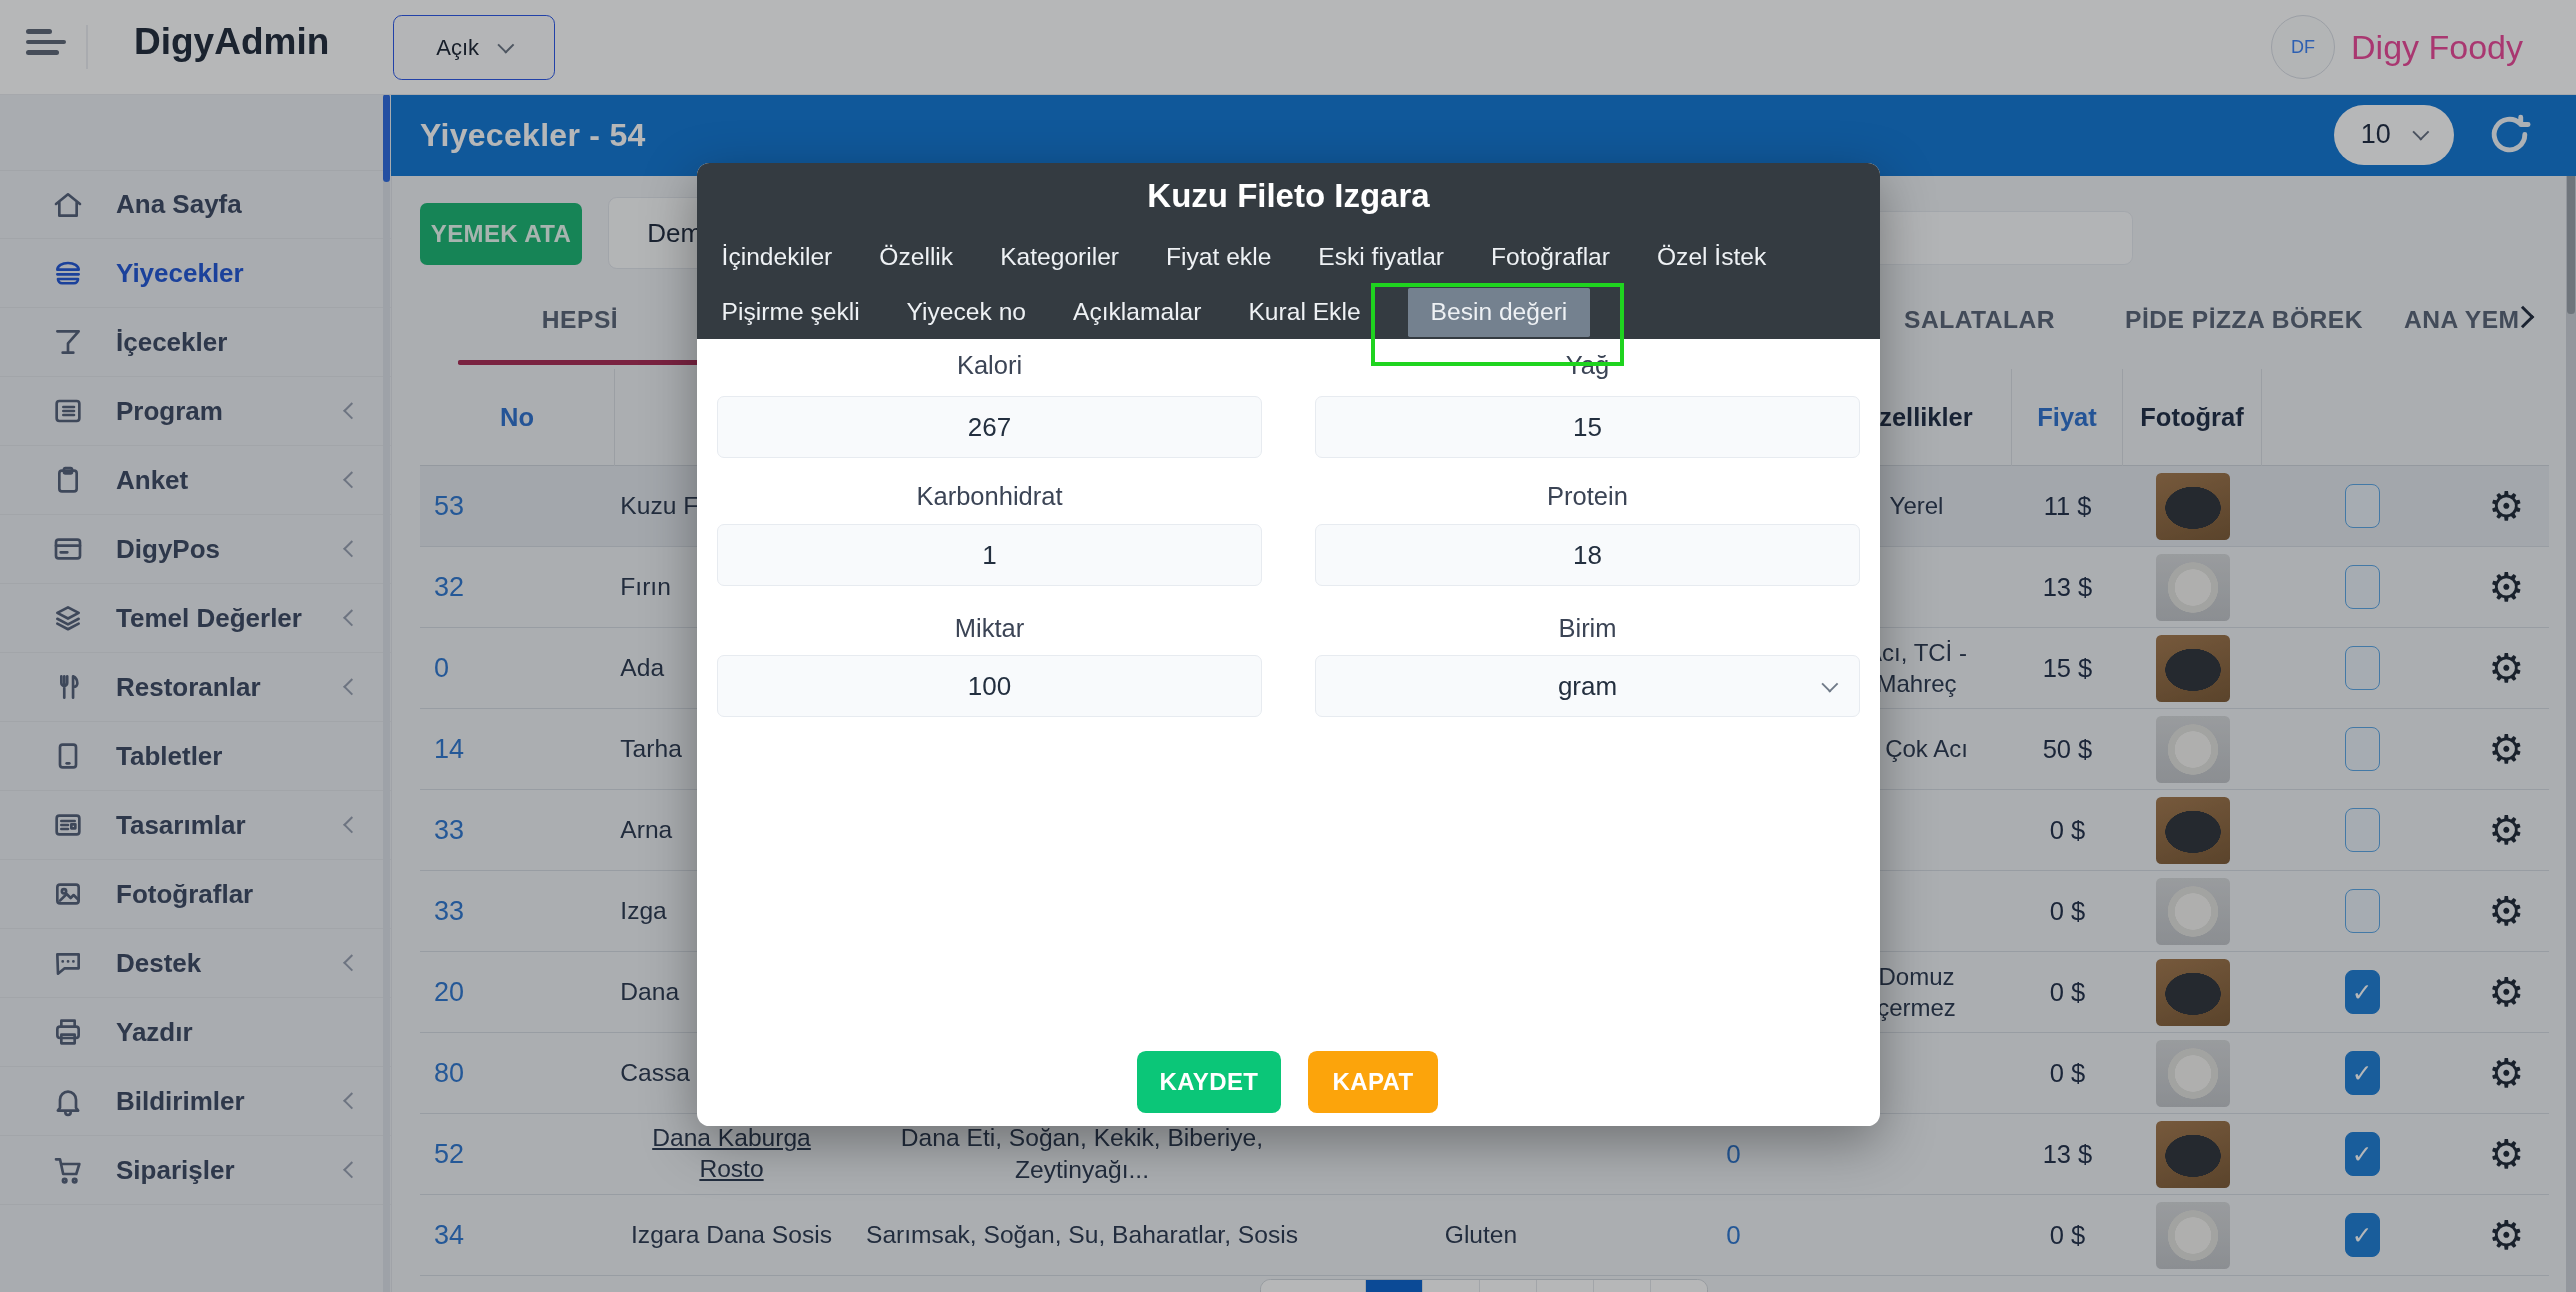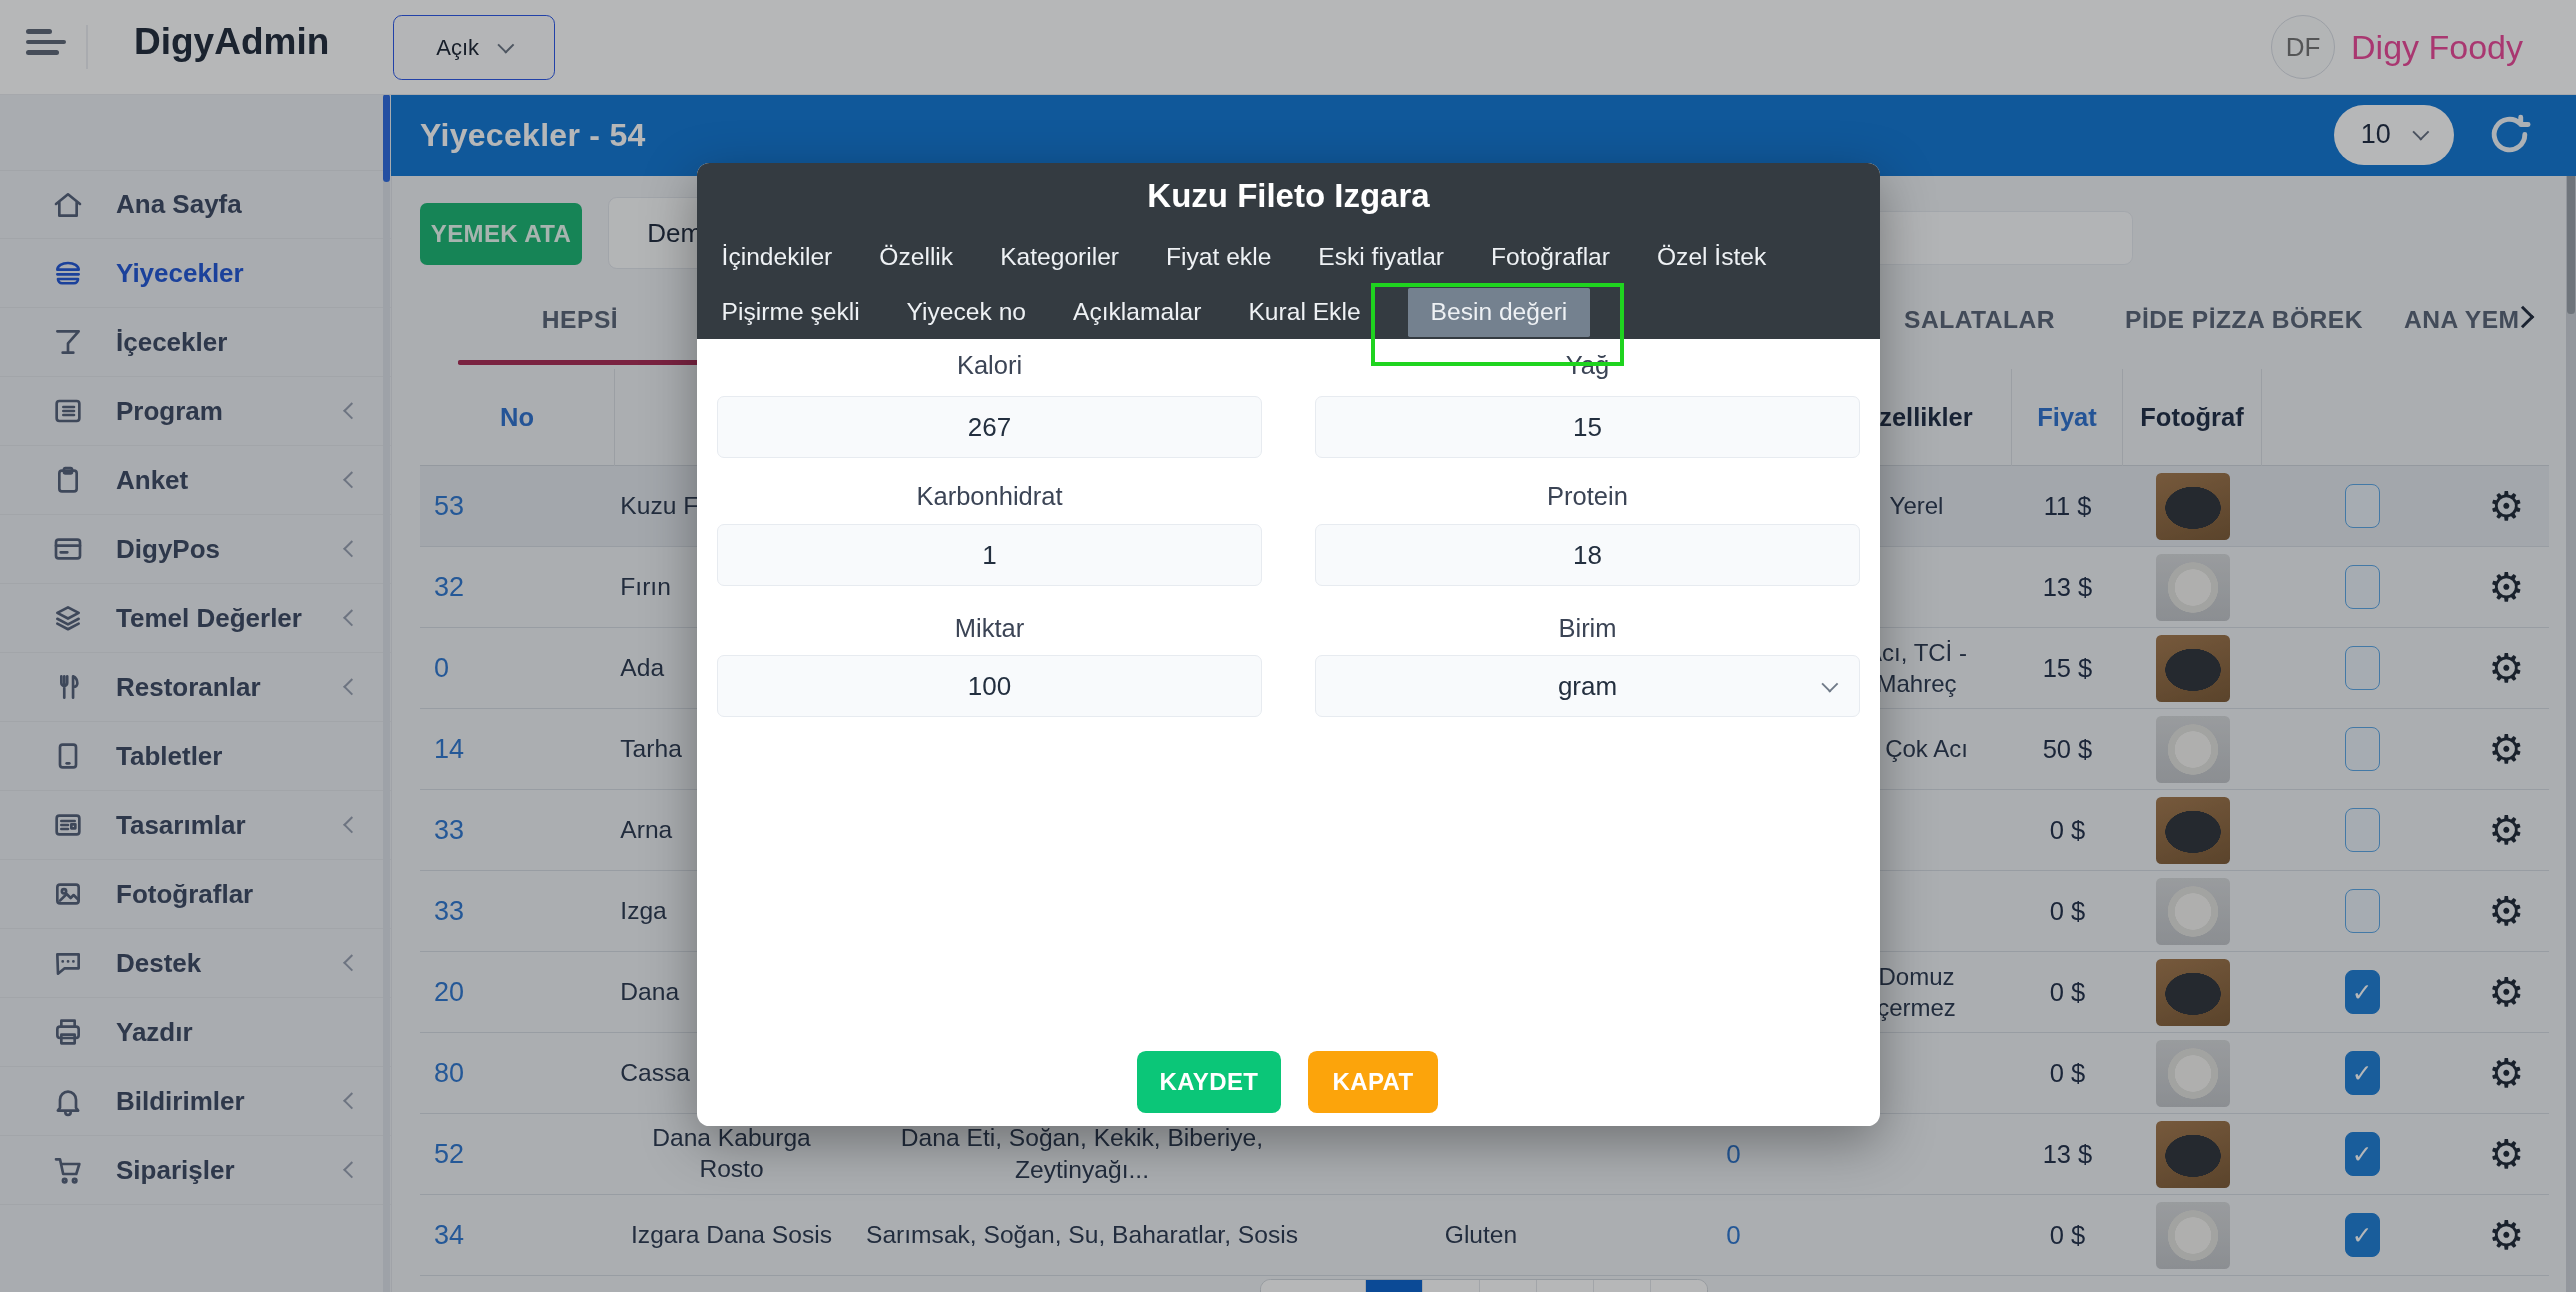--- a/index.html
+++ b/index.html
@@ -17,21 +17,21 @@
   .top-divider{position:absolute;left:86px;top:24.6px;width:1.8px;height:44px;background:#eceef2}
   .brand{position:absolute;left:134px;top:21px;font-size:37px;font-weight:700;color:#212b3b}
   .status-select{position:absolute;left:393px;top:15px;width:160px;height:63px;border:1.8px solid #2c57e8;border-radius:8.8px;background:#fcfdfe;display:flex;align-items:center;justify-content:center;gap:21px;cursor:pointer}
   .status-select .lbl{font-size:22px;color:#1c2433}
   .chev{display:inline-block;width:9.7px;height:9.7px;border-right:2.6px solid currentColor;border-bottom:2.6px solid currentColor}
   .chev.down{transform:rotate(45deg)}
   .chev.left{transform:rotate(135deg)}
   .chev.right{transform:rotate(-45deg)}
   .status-select .chev{color:#6b7483;margin-top:-5.3px}
   .account{position:absolute;right:53px;top:0;height:94px;display:flex;align-items:center;gap:16px}
-  .avatar{width:62px;height:62px;border-radius:50%;border:0.9px solid #d9dde4;background:#fbfcfd;display:flex;align-items:center;justify-content:center;font-size:26px;color:#737373}
+  .avatar{width:62px;height:62px;border-radius:50%;border:0.9px solid #d9dde4;background:#fbfcfd;display:flex;align-items:center;justify-content:center;font-size:18px;color:#3b82f6}
   .acc-name{font-size:34px;color:#ec4899}
 
   
   .sidebar{position:absolute;left:0;top:94px;width:391px;height:1199px;background:#edeff4;border-right:0.9px solid #e0e3e9;z-index:1}
   .search-pill{position:absolute;left:22px;top:16px;width:347px;height:65px;border:1.8px solid #d8dde6;border-radius:33px;background:#f1f3f7;display:flex;align-items:center;padding-left:30px;gap:19.3px;box-sizing:border-box}
   .search-pill .s-ic{color:#8d96a6;width:30px;height:30px}
   .search-pill .s-ic svg{width:30px;height:30px}
   .search-pill input{border:none;outline:none;background:transparent;font-size:27px;color:#3d4a63;width:211px;font-family:inherit}
   .search-pill input::placeholder{color:#9aa3b2}
   .side-items{position:absolute;left:0;top:76px;right:0}
@@ -458,21 +458,21 @@
     <div class="c-photo">
           <div class="thumb v1"></div>
         </div>
     <div class="c-check">
           <div class="cb on">✓</div>
         </div>
     <div class="c-gear">⚙</div>
   </div>
       <div class="t-row tbl-grid">
     <div class="c-no">52</div>
-    <div class="c-name" style="text-align: center;">Dana Kaburga Rosto</div>
+    <div class="c-name" style="text-align: center; text-decoration: underline;">Dana Kaburga Rosto</div>
     <div class="c-ingr">Dana Eti, Soğan, Kekik, Biberiye, Zeytinyağı...</div>
     <div class="c-allg"></div>
     <div class="c-count">0</div>
     <div class="c-feat"></div>
     <div class="c-price">13 $</div>
     <div class="c-photo">
           <div class="thumb v0"></div>
         </div>
     <div class="c-check">
           <div class="cb on">✓</div>

